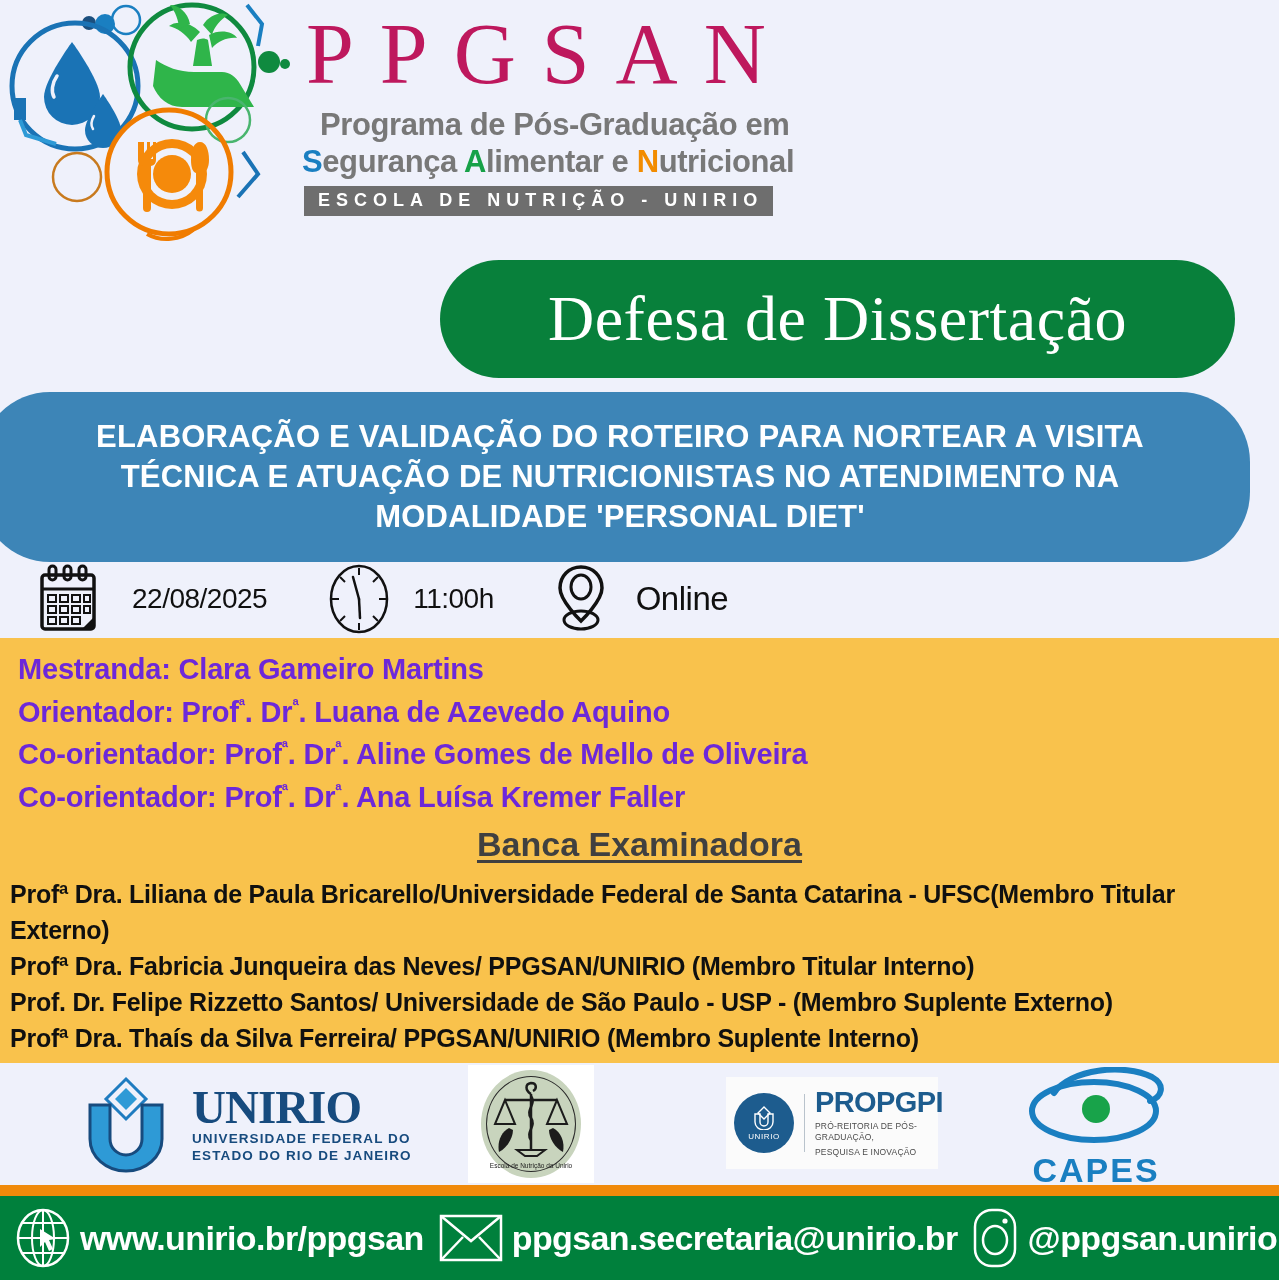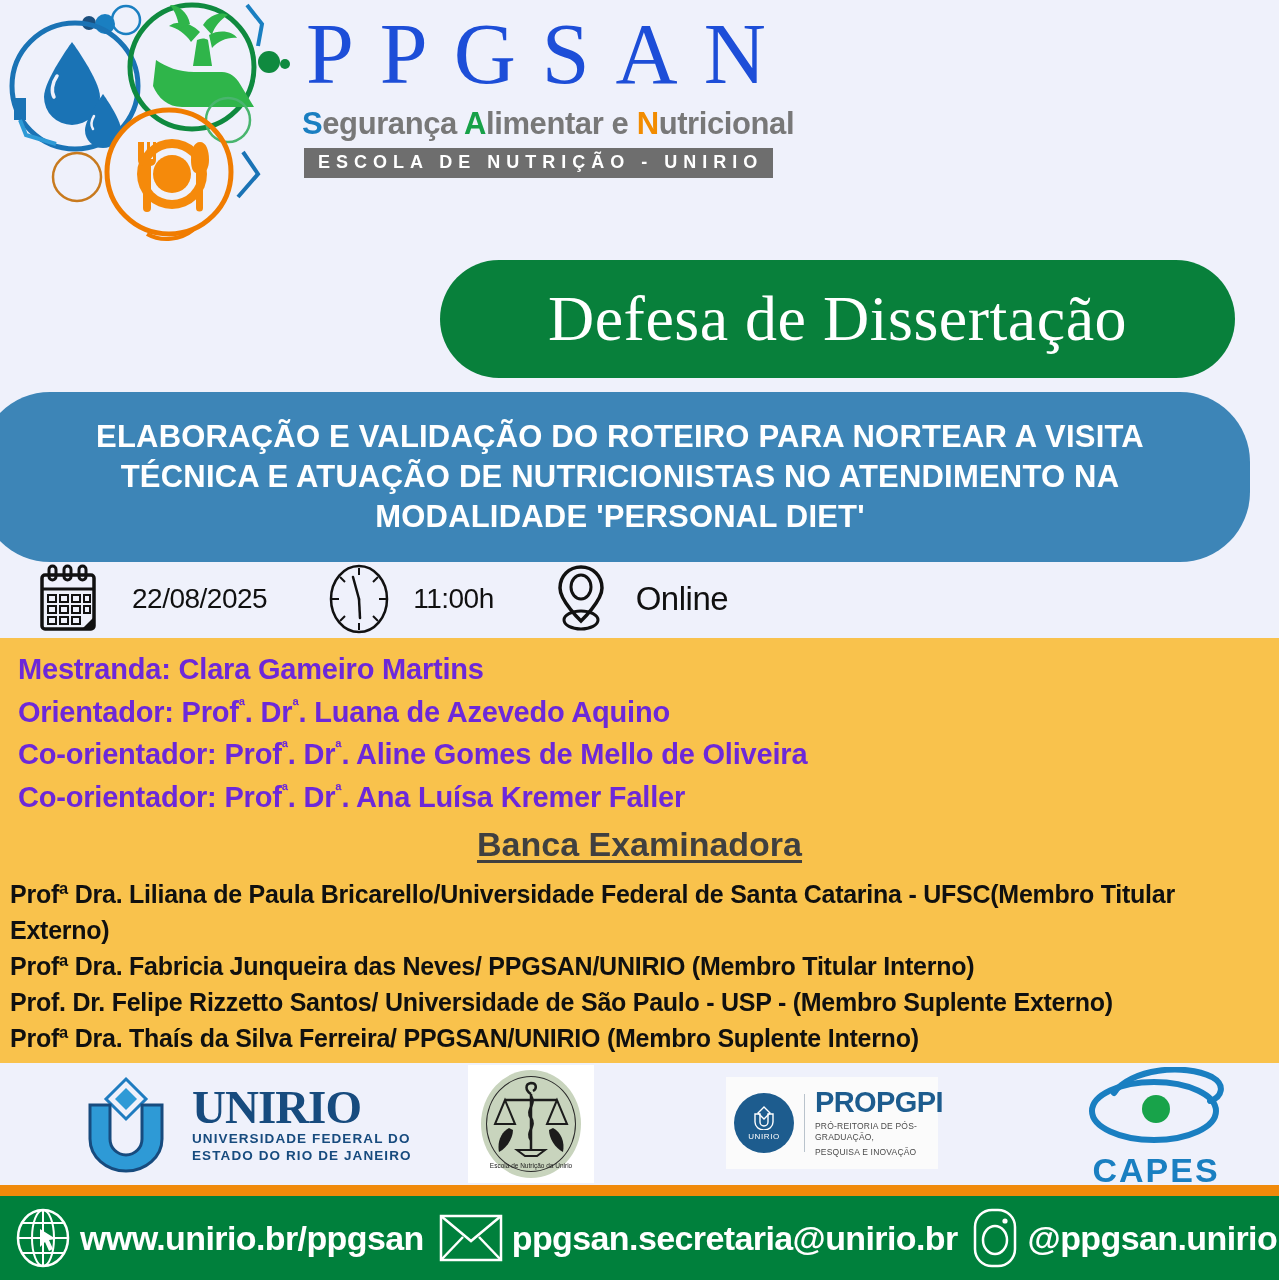--- a/index.html
+++ b/index.html
@@ -25,21 +25,21 @@
     width: 292px; height: 240px;
   }
   .brand {
     position: absolute; left: 298px; top: 4px;
     width: 560px; height: 236px;
   }
   .ppgsan-word {
     font-family: "Liberation Serif", serif;
     font-size: 86px;
     letter-spacing: 26px;
-    color: #1d4ed8;
+    color: #be185d;
     line-height: 1.18;
     padding-left: 8px;
     white-space: nowrap;
   }
   .brand-l1 {
     font-family: "Liberation Sans", sans-serif;
     font-weight: bold;
     font-size: 31px;
     color: #787878;
     letter-spacing: -0.4px;
@@ -253,21 +253,21 @@
   }
   .propgpi-tag {
     font-family: "Liberation Sans", sans-serif;
     font-size: 8.5px;
     color: #4b4b4b;
     letter-spacing: 0.2px;
     line-height: 1.3;
     margin-top: 4px;
   }
   .logo-capes {
-    position: absolute; left: 1076px; top: 4px;
+    position: absolute; left: 1016px; top: 4px;
     width: 160px; height: 115px;
   }
   .capes-word {
     font-family: "Liberation Sans", sans-serif;
     font-weight: bold;
     font-size: 34px;
     color: #1a7fc1;
     letter-spacing: 2px;
     text-align: center;
     margin-top: -4px;
@@ -342,20 +342,21 @@
         <circle cx="168" cy="172" r="19" fill="#f58a0b"></circle>
         <path d="M134 140 l0 18 a6 6 0 0 0 5 6 l0 42 a4 4 0 0 0 8 0 l0 -42 a6 6 0 0 0 5 -6 l0 -18 -3 0 0 17 -3 0 0 -17 -3 0 0 17 -3 0 0 -17 z"></path>
         <path d="M196 140 c6 0 9 8 9 18 c0 8 -3 12 -6 13 l0 35 a3.5 3.5 0 0 1 -7 0 l0 -35 c-3 -1 -5 -5 -5 -13 c0 -10 3 -18 9 -18 z"></path>
       </g>
       <polyline points="239,150 254,172 234,195" fill="none" stroke="#1a73b5" stroke-width="4"></polyline>
       <path d="M143 232 c14 8 34 6 46 -4" fill="none" stroke="#f07c00" stroke-width="4"></path>
     </svg>
 
     <div class="brand">
       <div class="ppgsan-word">PPGSAN</div>
+      <div class="brand-l1">Programa de Pós-Graduação em</div>
       <div class="brand-l2"><span class="c-blue">S</span><span>egurança </span><span class="c-green">A</span><span>limentar e </span><span class="c-orange">N</span><span>utricional</span></div>
       <div class="brand-l3">ESCOLA DE NUTRIÇÃO - UNIRIO</div>
     </div>
   </div>
 
   <div class="green-pill">
     <span class="green-pill-text">Defesa de Dissertação</span>
   </div>
 
   <div class="blue-banner">

